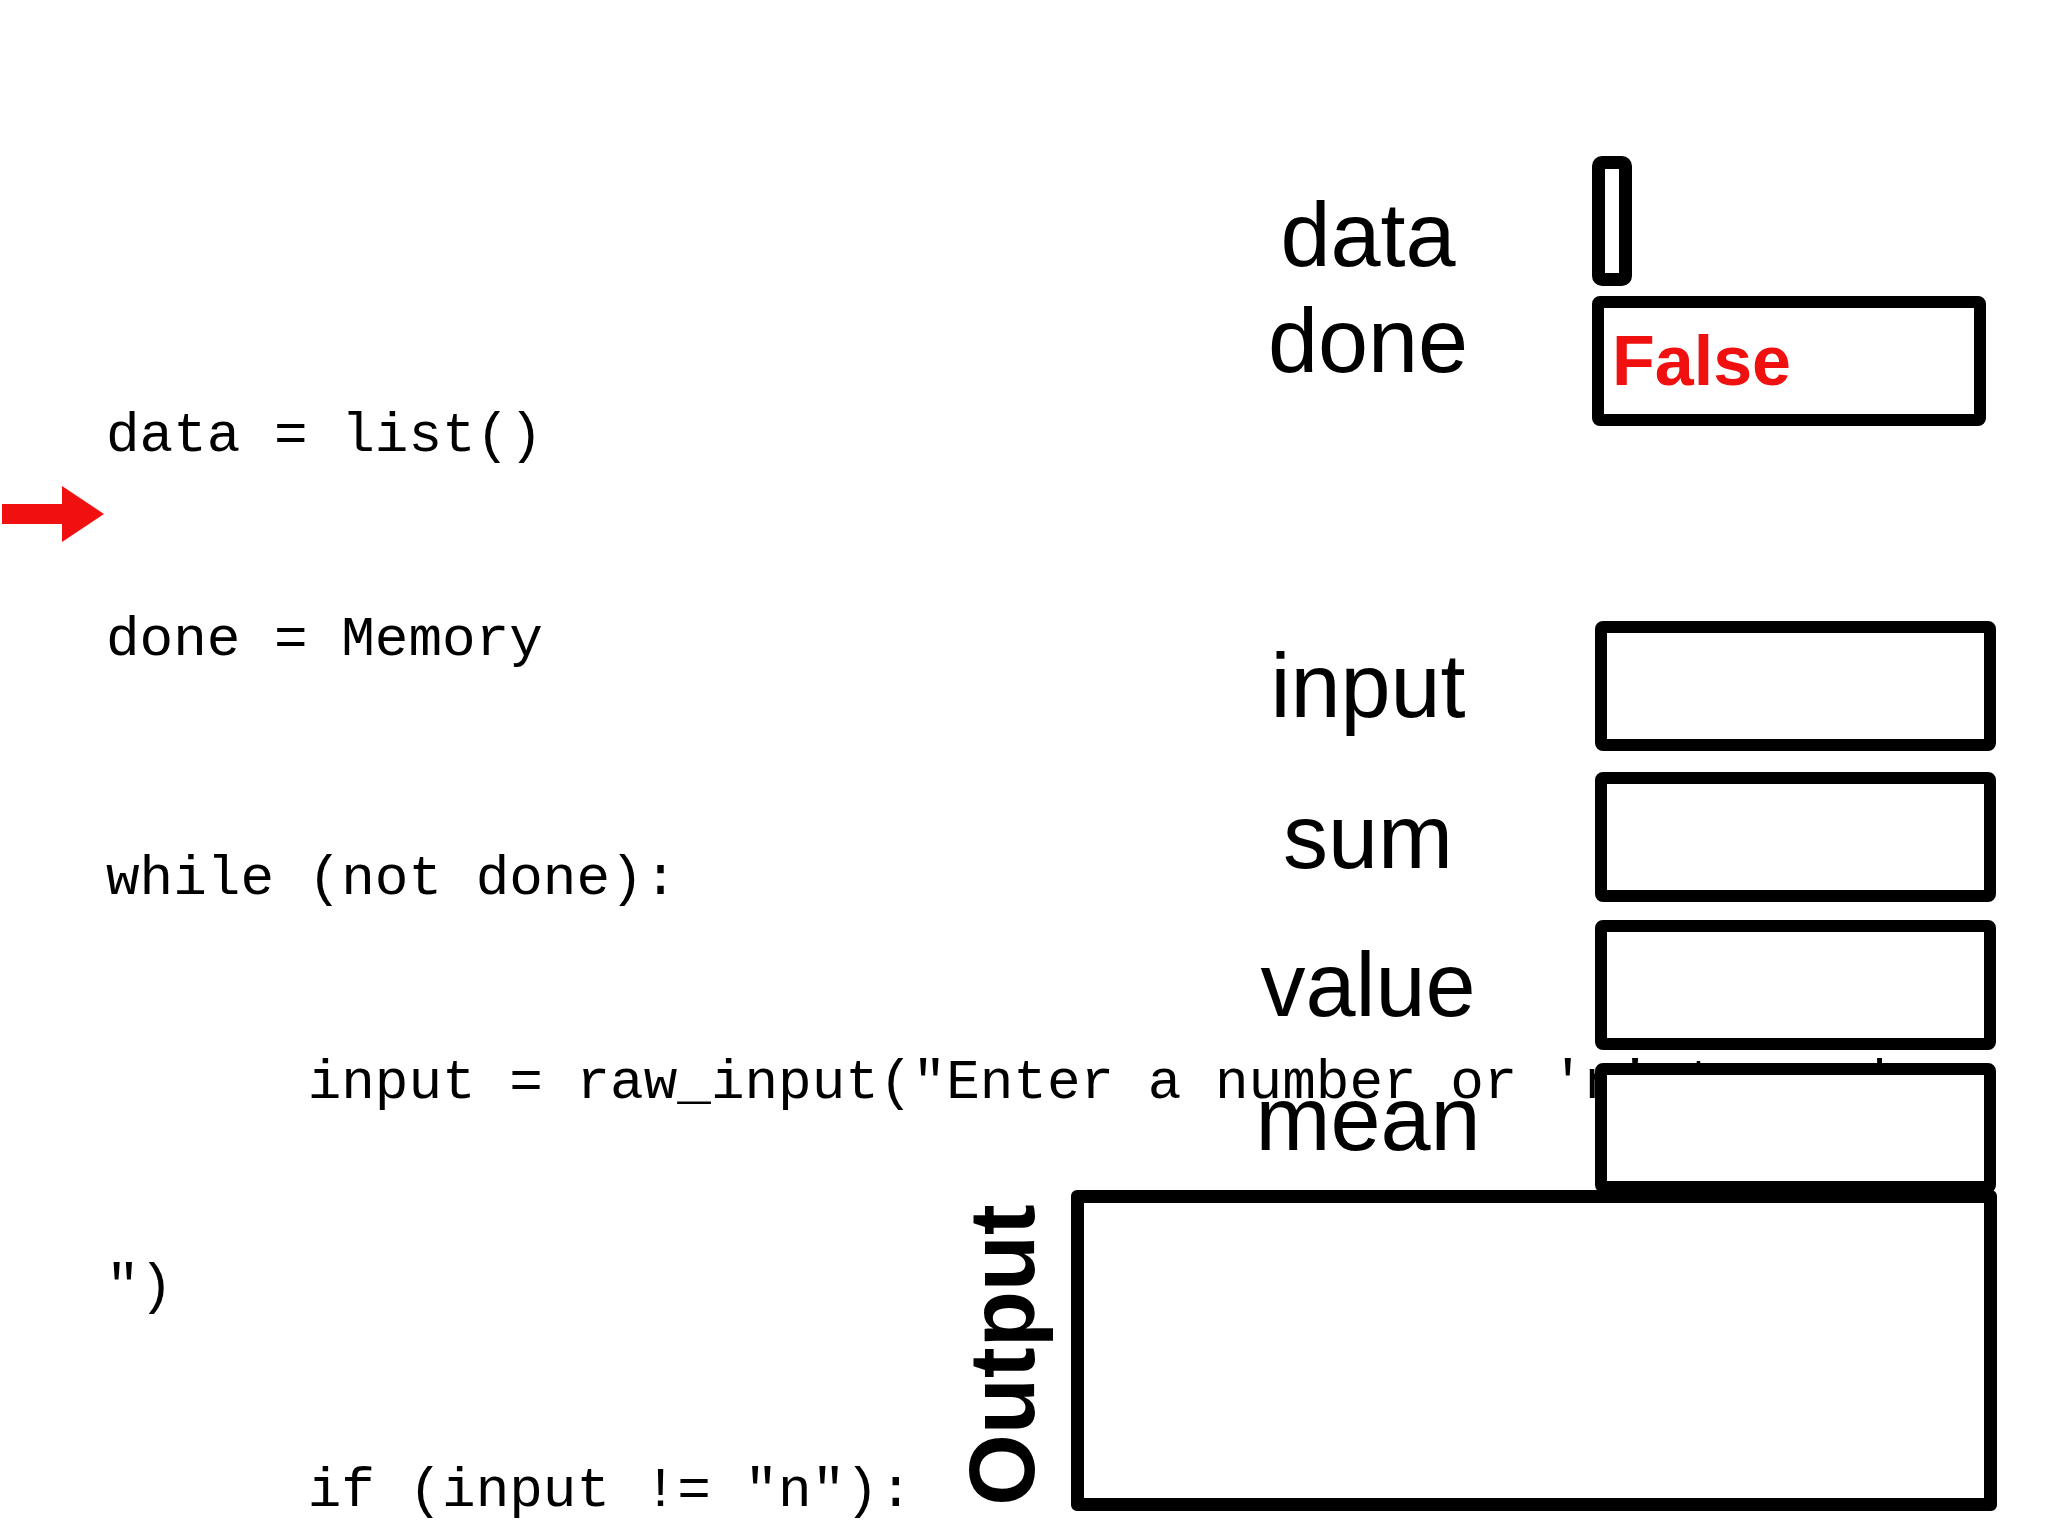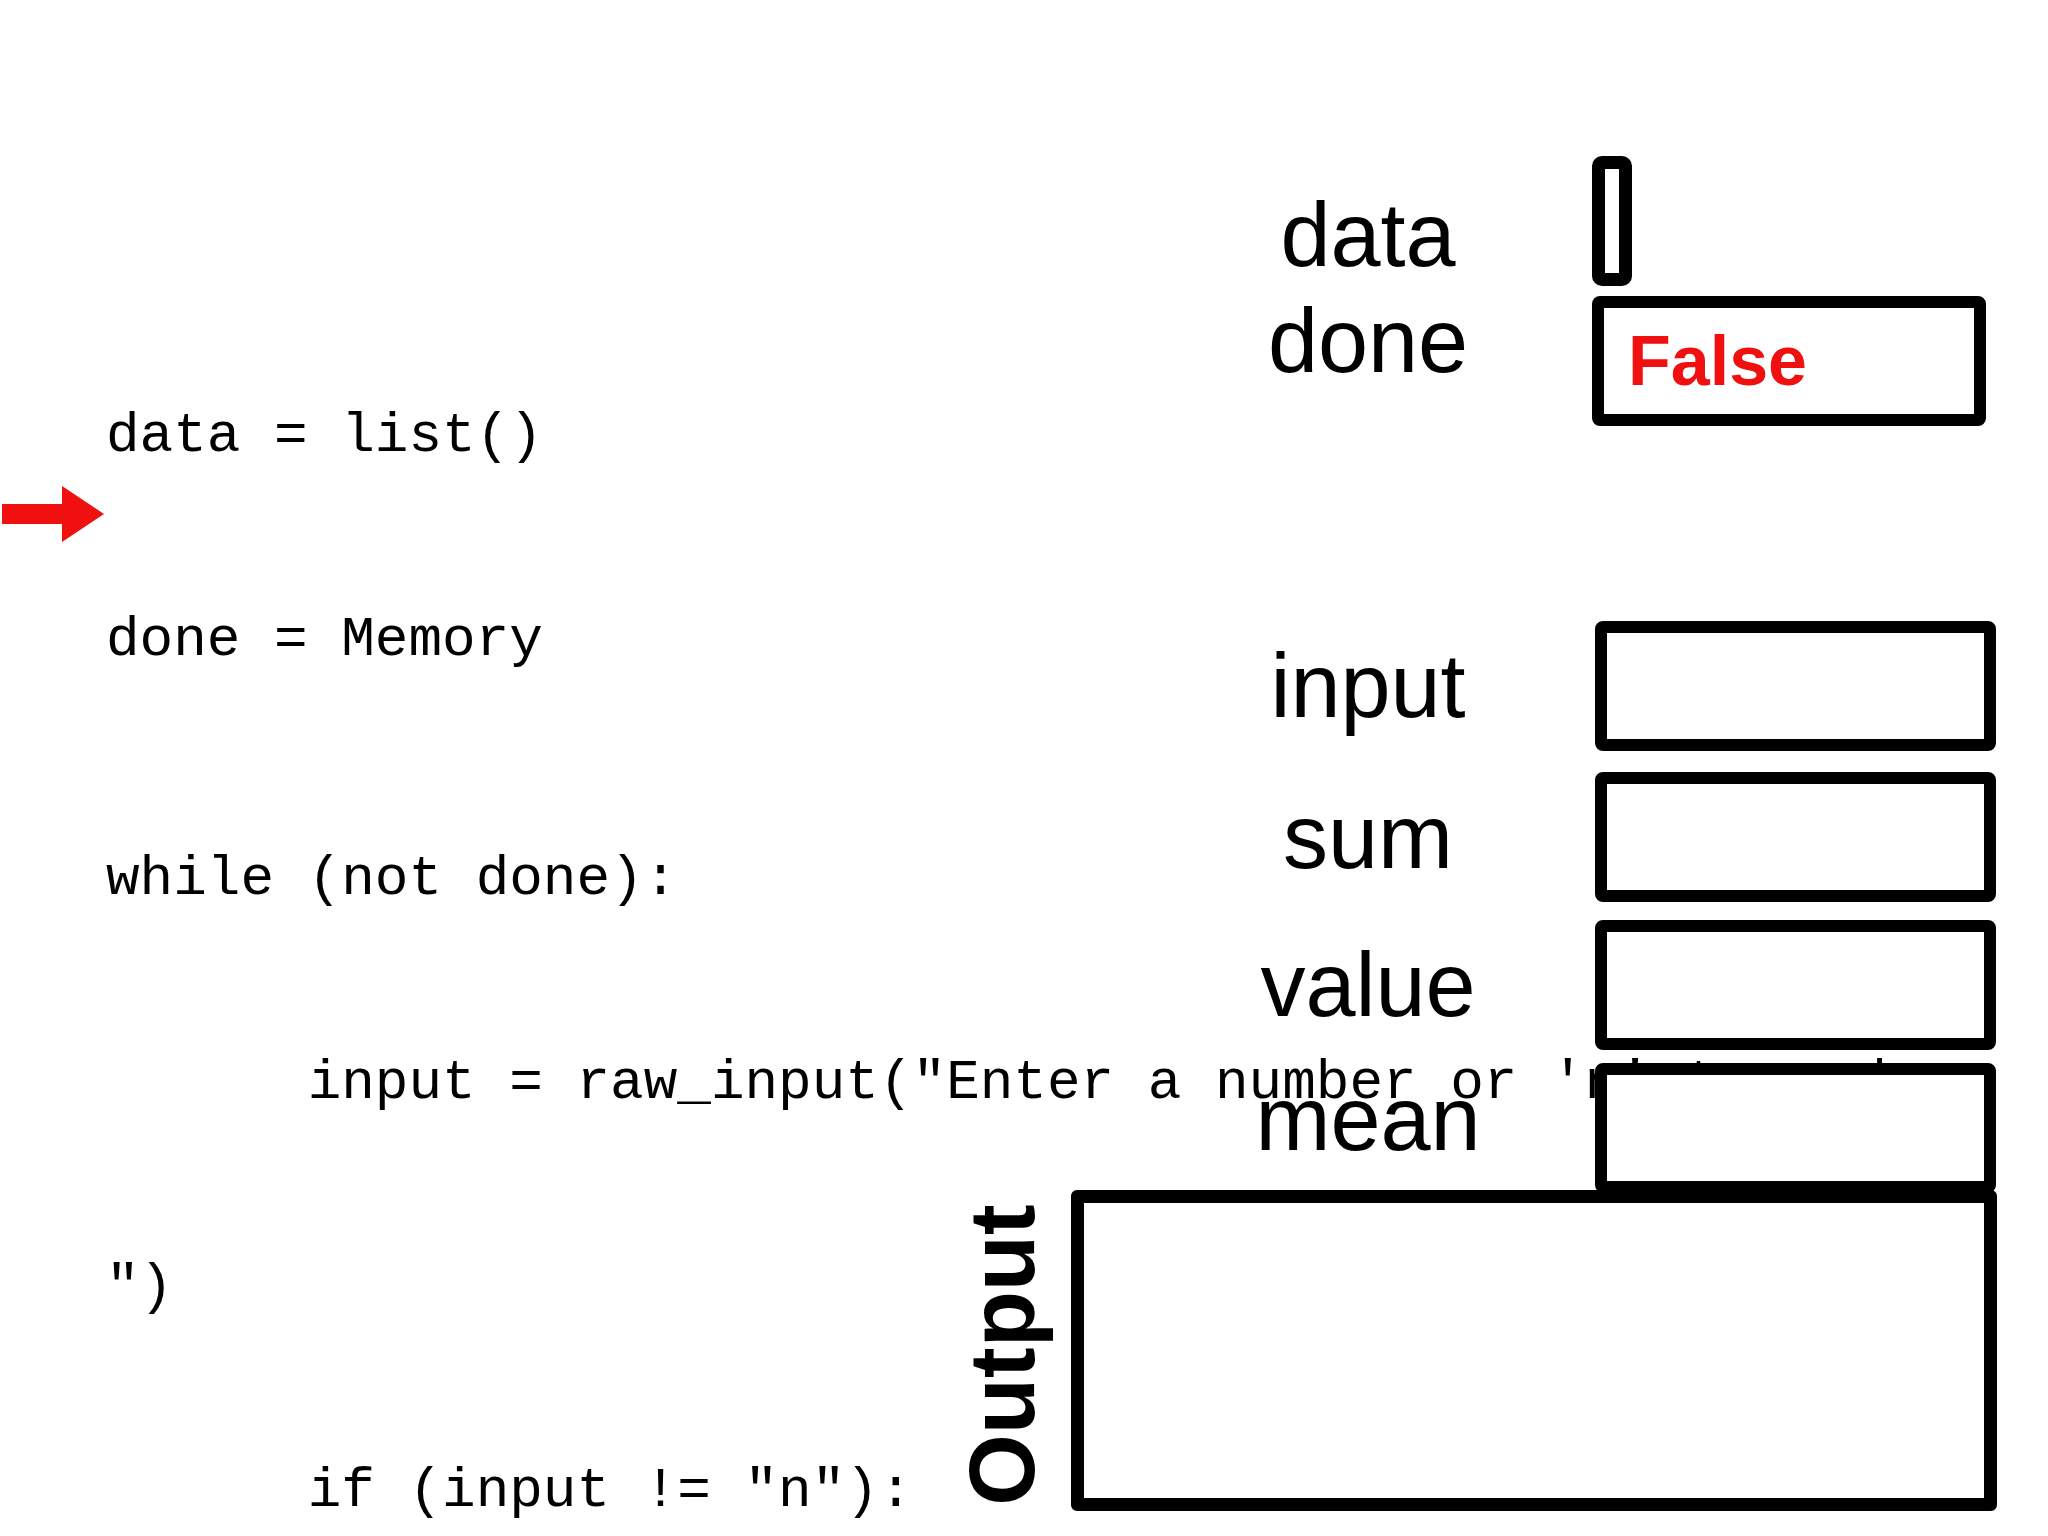--- a/index.html
+++ b/index.html
@@ -51,21 +51,21 @@
     background:#fff; box-sizing:border-box;
   }
   #box-data  { left:1592px; top:156px;  width:40px;  height:130px; border-width:13px; border-radius:10px; }
   #box-done  { left:1592px; top:296px;  width:394px; height:130px; }
   #box-input { left:1595px; top:621px;  width:401px; height:130px; }
   #box-sum   { left:1595px; top:772px;  width:401px; height:130px; }
   #box-value { left:1595px; top:920px;  width:401px; height:130px; }
   #box-mean  { left:1595px; top:1063px; width:401px; height:130px; }
 
   .vbox .val {
-    display:block; padding-left:24px; line-height:106px;
+    display:block; padding-left:8px; line-height:106px;
     font-size:70px; font-weight:bold; color:var(--accent,#f01010);
     white-space:nowrap;
   }
 
   
   .output-box {
     position:absolute; left:1071px; top:1190px;
     width:926px; height:321px;
     border:13px solid #000; border-radius:6px;
     background:#fff; box-sizing:border-box;

